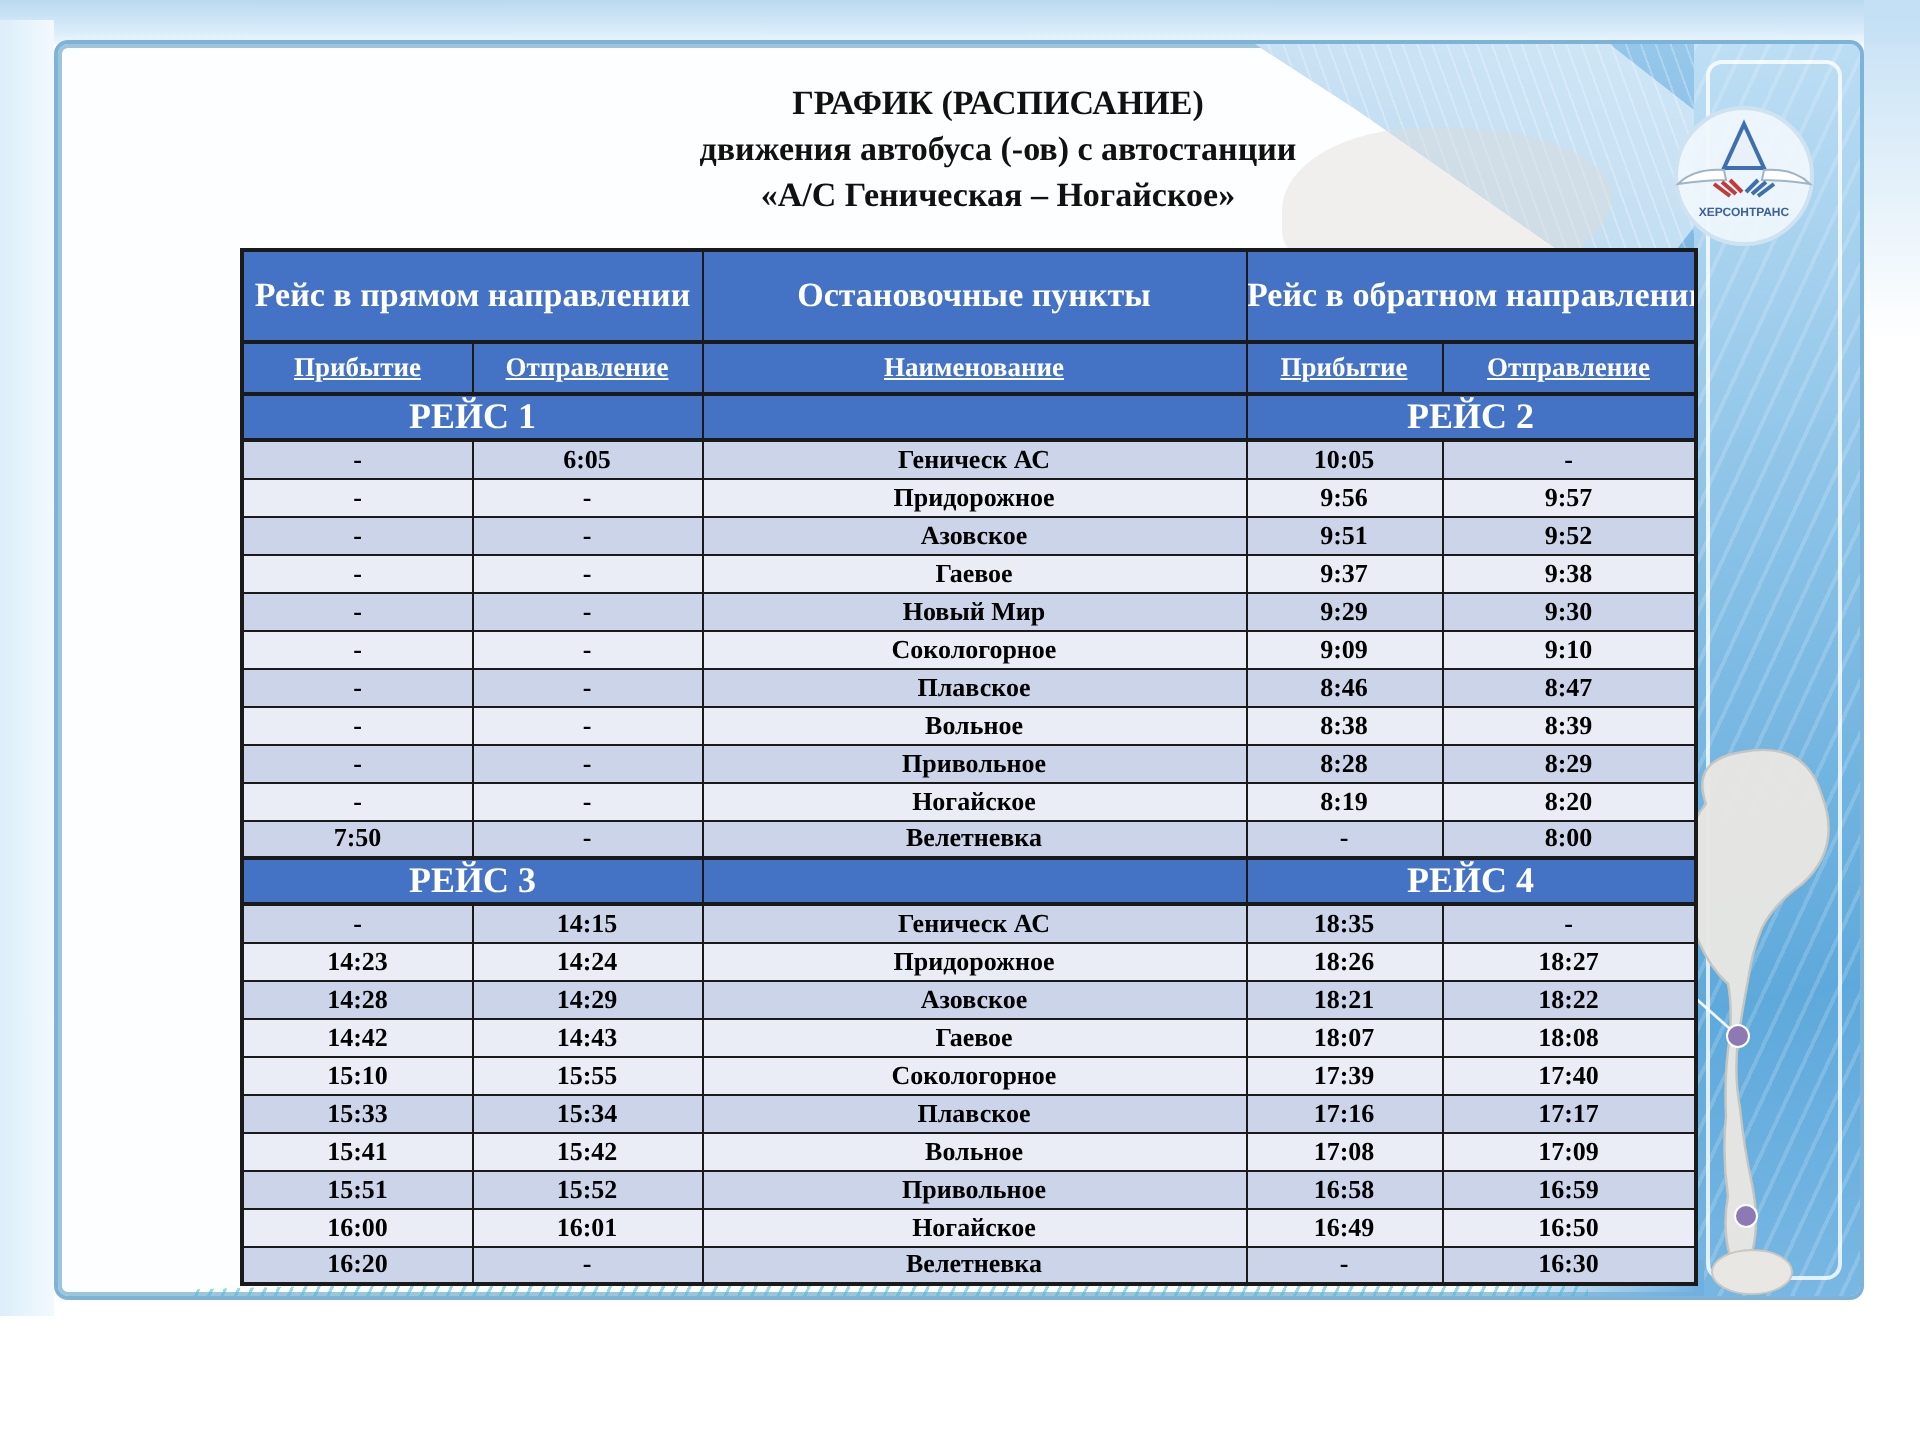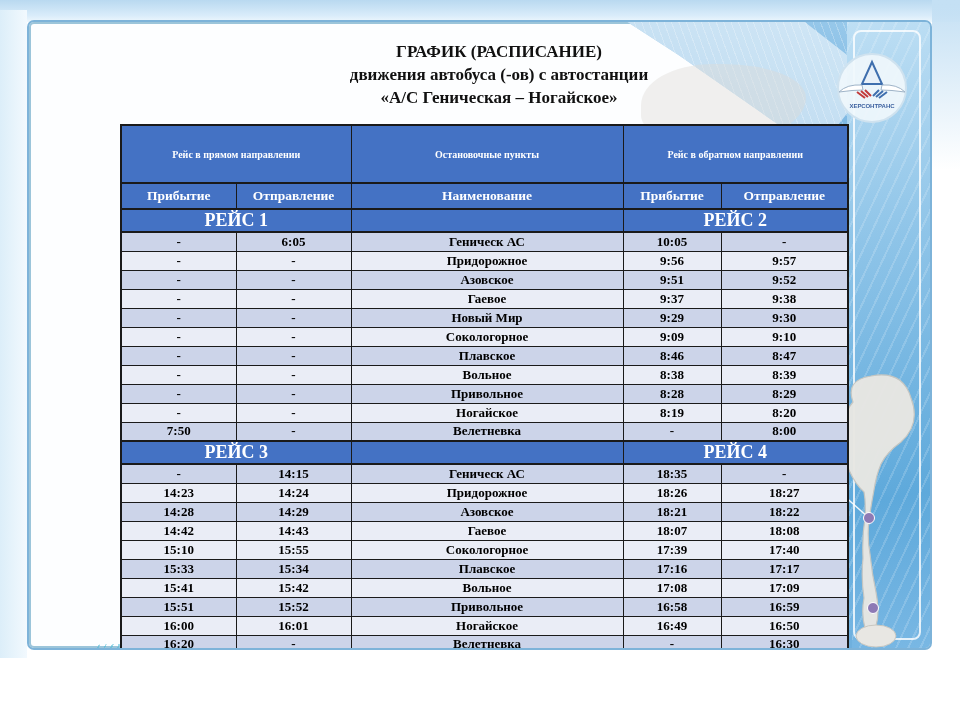--- a/index.html
+++ b/index.html
@@ -69,24 +69,24 @@
   .title{position:absolute;left:60px;top:18px;width:820px;text-align:center;
     color:var(--title-text);font-weight:bold;font-size:17px;line-height:23px;z-index:4;}
 
   
   table.schedule{position:absolute;left:91px;top:102px;width:727px;z-index:5;
     border-collapse:collapse;table-layout:fixed;background:#ffffff;
     border:2px solid var(--grid-line);}
   table.schedule th,table.schedule td{
     border:1px solid var(--grid-line);text-align:center;vertical-align:middle;
     font-weight:bold;overflow:hidden;white-space:nowrap;padding:0;}
-  tr.group-row th{height:58px;background:var(--header-blue);color:var(--header-text);
-    font-size:10px;border-bottom:2px solid var(--grid-line);}
+  tr.group-row th{height:46px;background:var(--header-blue);color:var(--header-text);
+    font-size:17px;border-bottom:2px solid var(--grid-line);}
   tr.colhead-row th{height:26px;background:var(--header-blue);color:var(--header-text);
-    font-size:13.5px;}
+    font-size:13.5px;text-decoration:underline;}
   tr.band-row th{height:19px;background:var(--header-blue);color:var(--header-text);
     font-size:18px;border-top:2px solid var(--grid-line);border-bottom:2px solid var(--grid-line);}
   tr.shade-dark td{height:19px;background:var(--row-shade-dark);font-size:13px;color:#000;}
   tr.shade-light td{height:19px;background:var(--row-shade-light);font-size:13px;color:#000;}
 </style>
 </head>
 <body>
 
 <div class="canvas">
   <div class="bg-top"></div>

